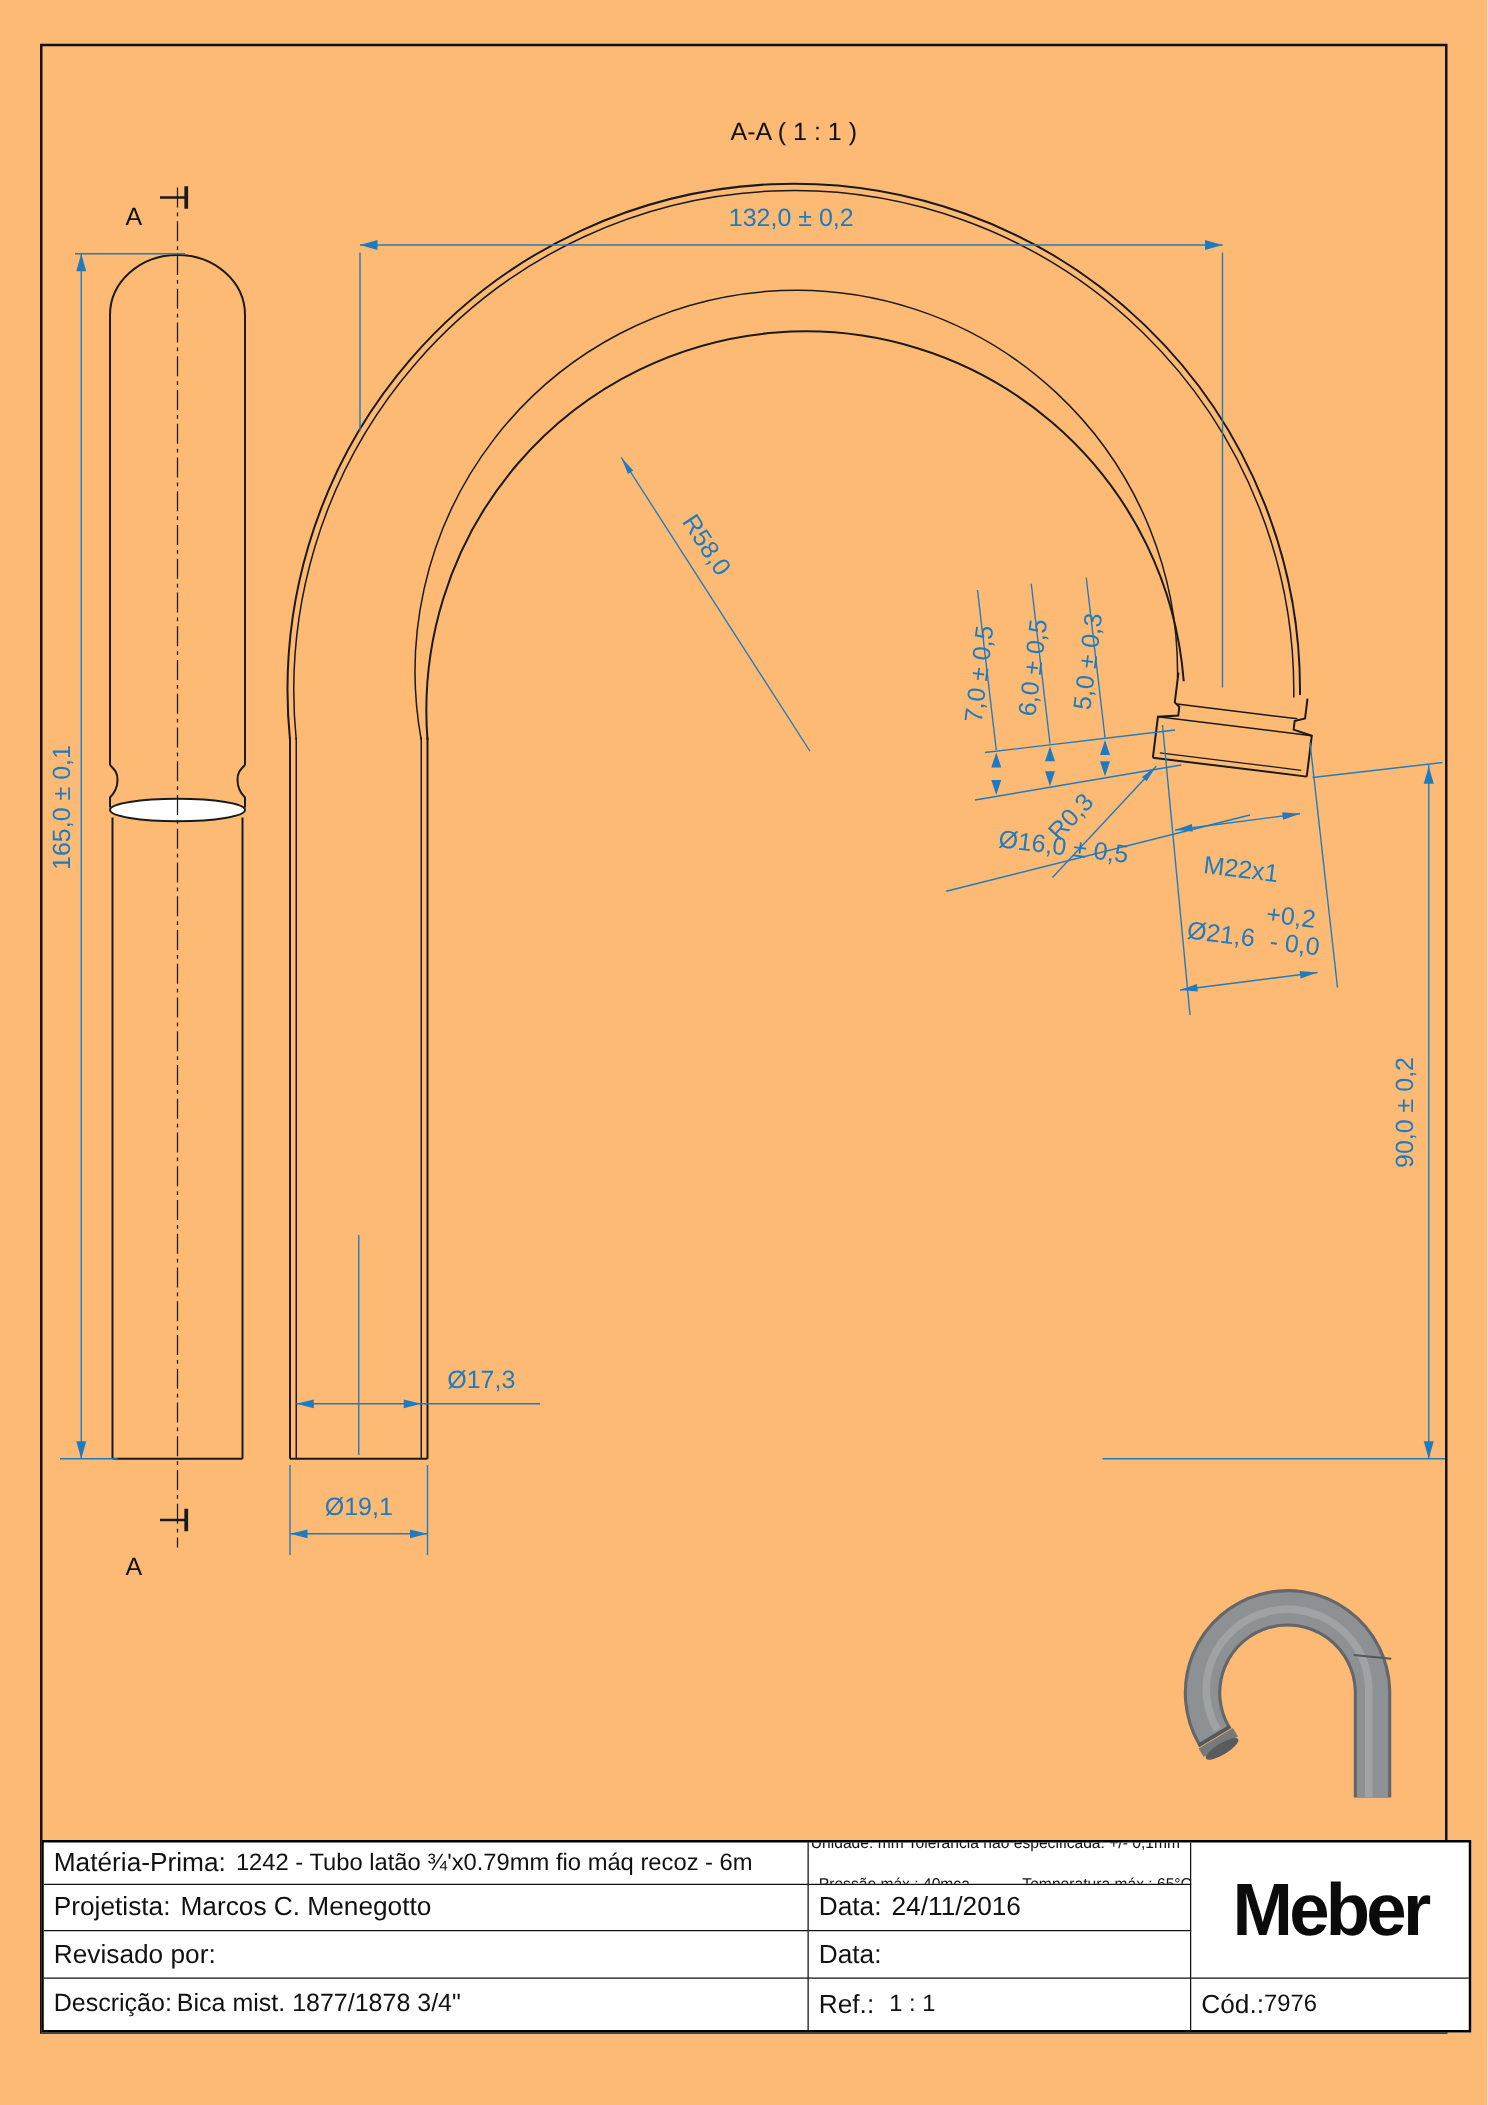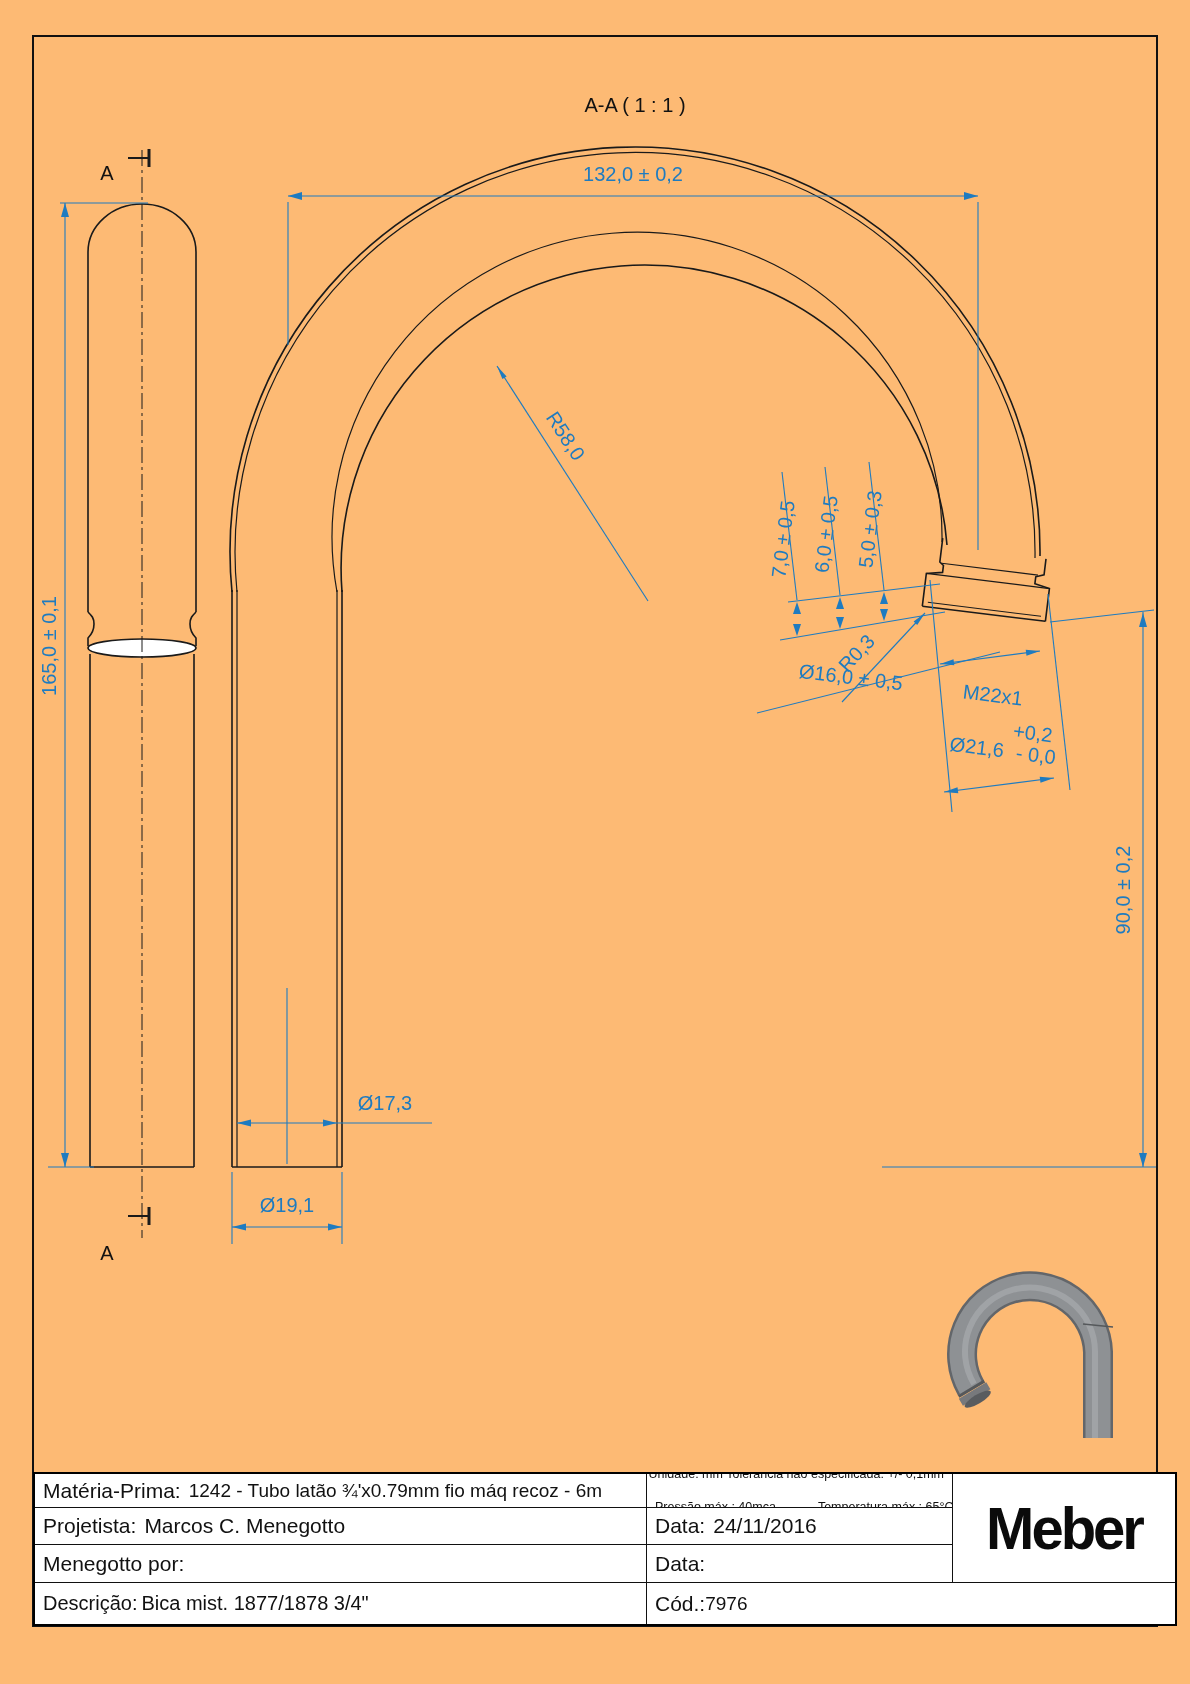--- a/index.html
+++ b/index.html
@@ -211,31 +211,35 @@
 
   <div class="cell cell-logo bb">
     <span class="meber">Meber</span>
   </div>
   <div class="cell br bb">
     <span class="lbl">Data:</span>
     <span class="val" style="font-size:21px">24/11/2016</span>
   </div>
 
   <div class="cell br bb">
-    <span class="lbl">Menegotto por:</span>
+    <span class="lbl">Revisado por:</span>
     <span class="val"></span>
   </div>
   <div class="cell br bb">
     <span class="lbl">Data:</span>
     <span class="val"></span>
   </div>
 
   <div class="cell br">
     <span class="lbl" style="font-size:20px">Descrição:</span>
     <span class="val" style="margin-left:4px;font-size:20px">Bica mist. 1877/1878 3/4"</span>
   </div>
+  <div class="cell br">
+    <span class="lbl">Ref.:</span>
+    <span class="val" style="margin-left:12px">1 : 1</span>
+  </div>
   <div class="cell">
     <span class="lbl">Cód.:</span>
     <span class="val" style="margin-left:0">7976</span>
   </div>
 </div>
 
 </div>
 
 </body></html>

